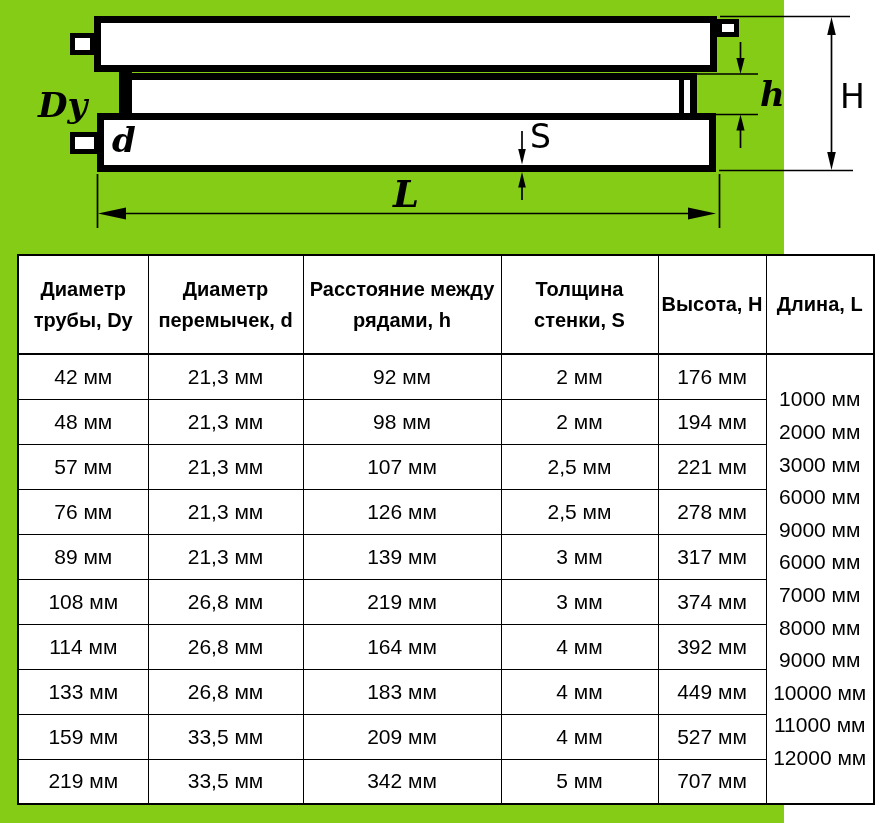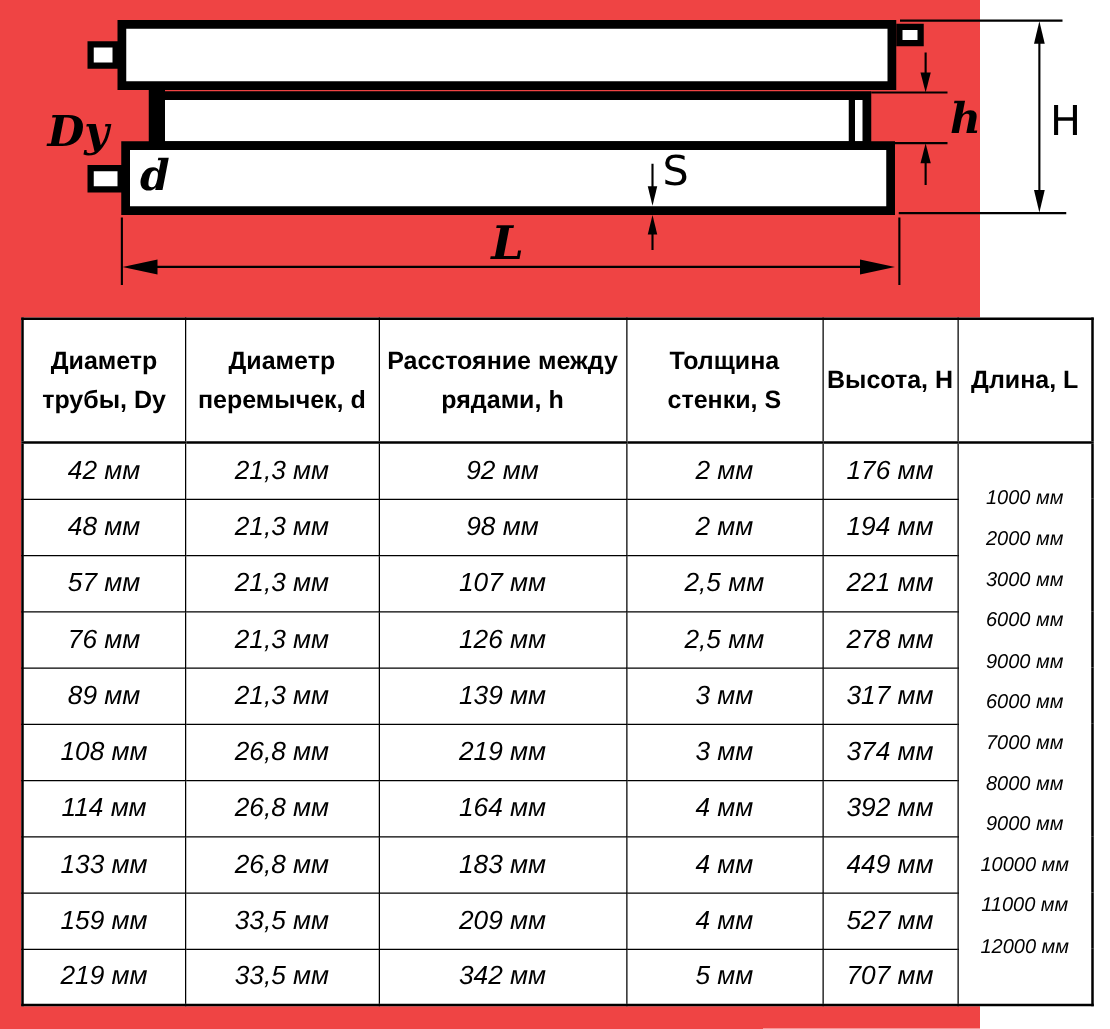--- a/index.html
+++ b/index.html
@@ -1,20 +1,20 @@
 <!DOCTYPE html>
 <html><head>
 <meta charset="utf-8">
 <style>
   html, body { margin: 0; padding: 0; background: #ffffff; }
   .page {
     position: relative;
     width: 784px;
     height: 823px;
-    background: #ef4444;
+    background: #84cc16;
     font-family: "Liberation Sans", sans-serif;
     color: #000;
   }
   .diagram-wrap {
     position: absolute;
     left: 0; top: 0;
     width: 888px; height: 250px;
   }
   .label-serif {
     font-family: "DejaVu Serif", serif;
@@ -49,26 +49,25 @@
   table.spec tbody tr { height: 45px; }
   table.spec thead th {
     font-weight: bold;
     font-size: 20px;
     line-height: 31px;
     border-bottom: 2.2px solid #000;
   }
   table.spec tbody td {
     font-size: 21px;
     font-weight: normal;
-    font-style: italic;
   }
   td.lengths-cell { vertical-align: middle; }
   td.lengths-cell div {
     line-height: 32.6px;
-    font-size: 16px;
+    font-size: 21px;
     text-align: center;
   }
 </style>
 </head>
 <body>
 
 <div class="page">
 
   <div class="diagram-wrap">
     <svg width="888" height="250" viewBox="0 0 888 250" xmlns="http://www.w3.org/2000/svg">

